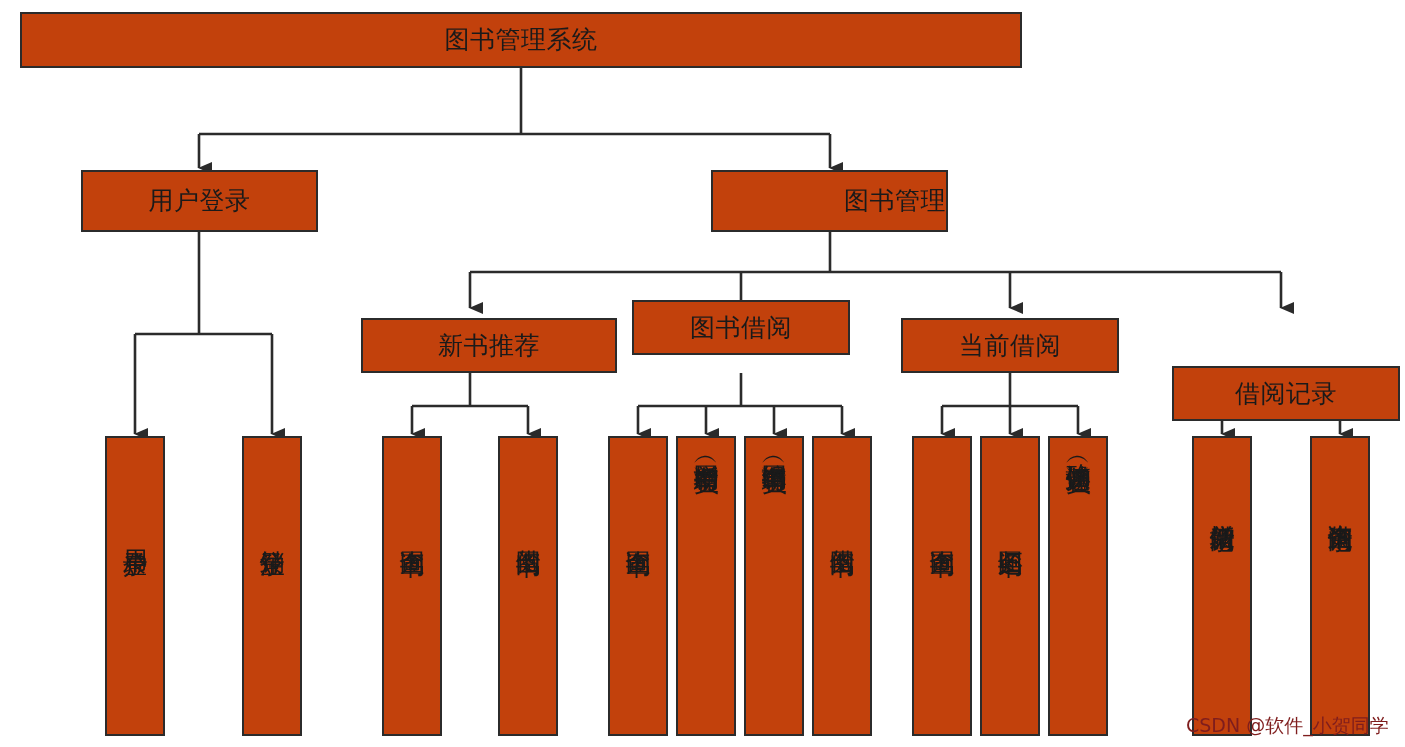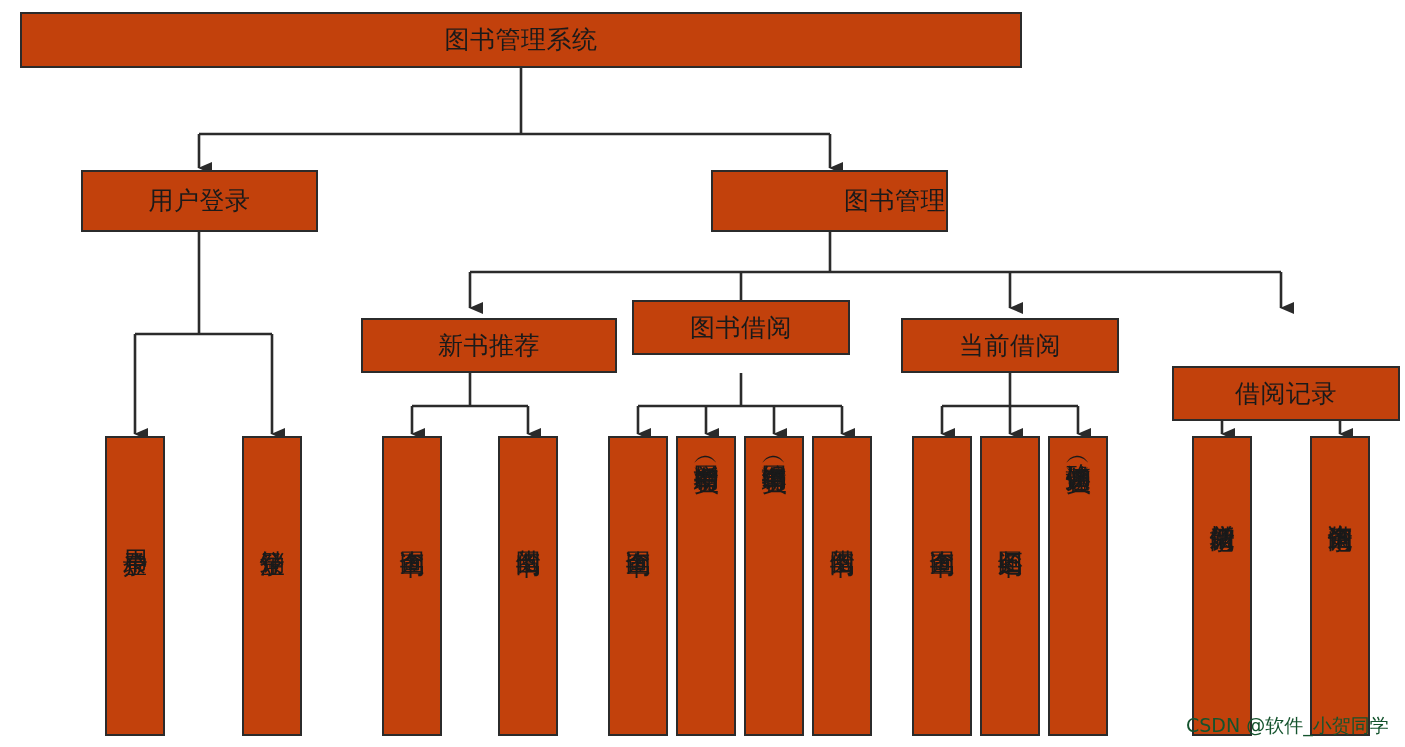--- a/index.html
+++ b/index.html
@@ -61,21 +61,21 @@
     margin-top: 86px;
   }
   .node.v.mid2 .label {
     margin-top: 60px;
   }
   .watermark {
     position: absolute;
     left: 1186px;
     top: 713px;
     font-size: 19px;
-    color: #14532d;
+    color: #7f1d1d;
     white-space: nowrap;
     z-index: 6;
   }
 </style>
 </head>
 <body>
 
 <div id="canvas">
 
   <svg id="edges" viewBox="0 0 1405 747" xmlns="http://www.w3.org/2000/svg">

